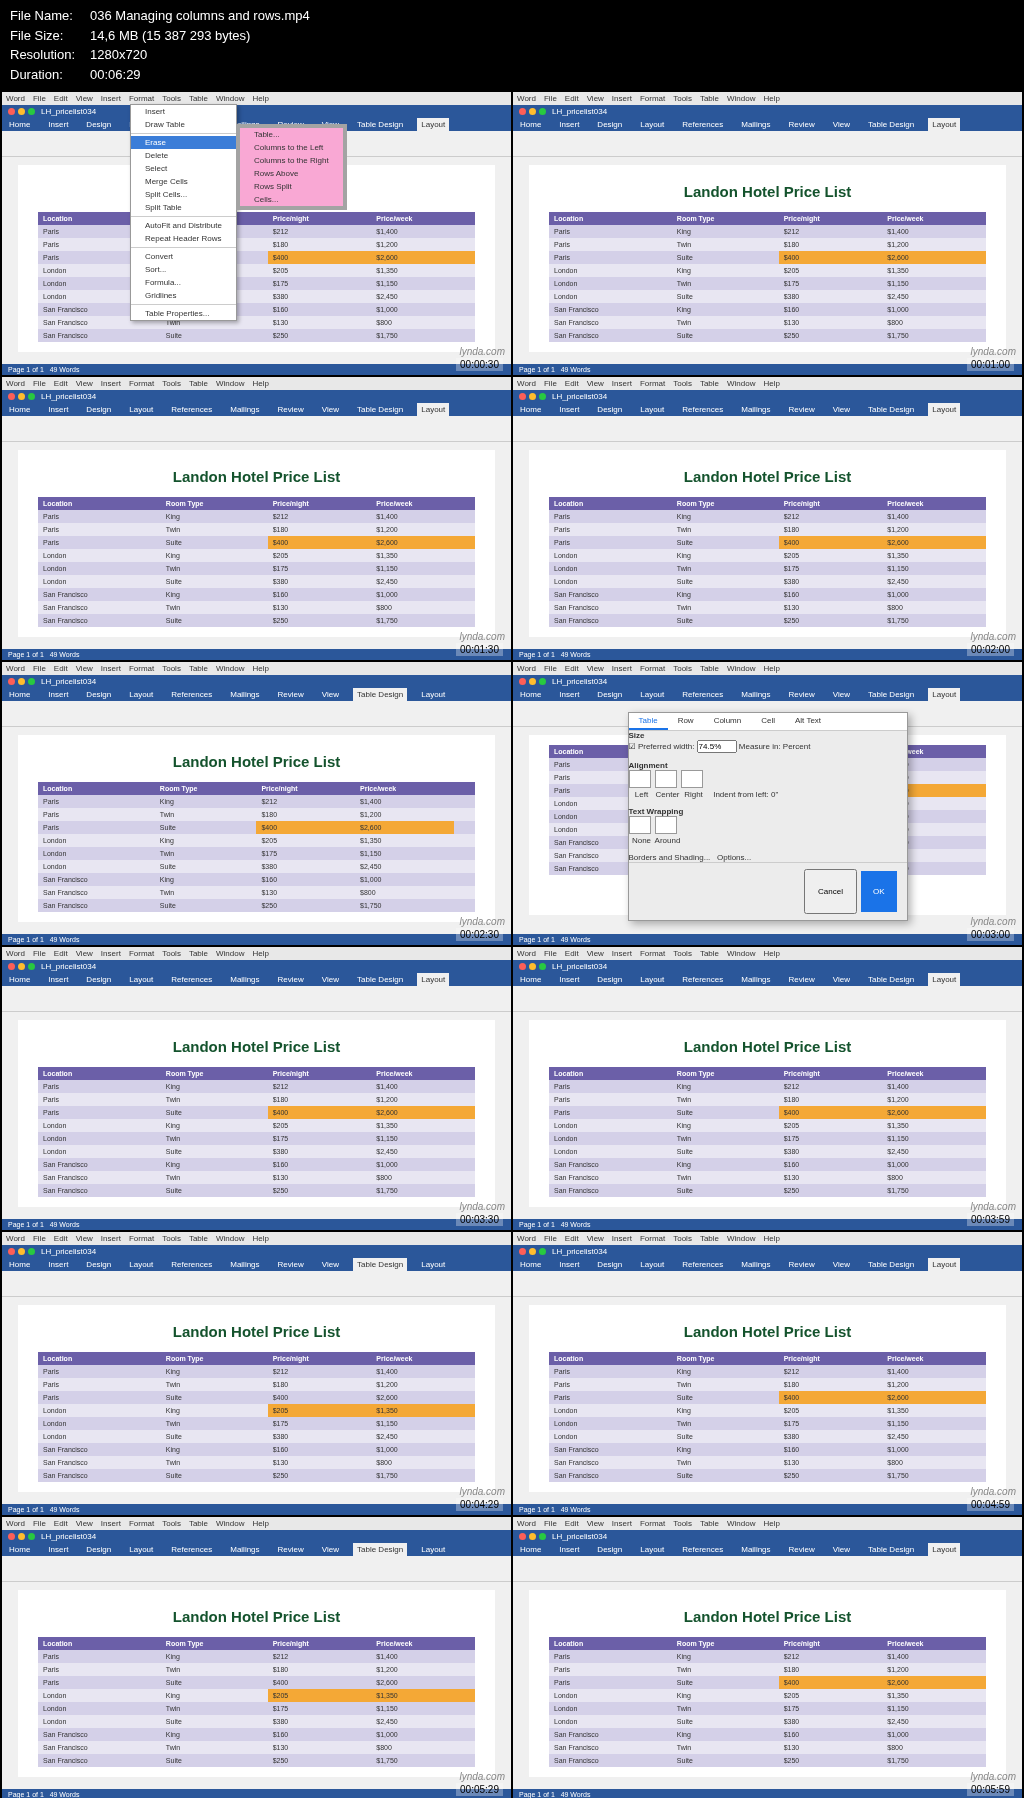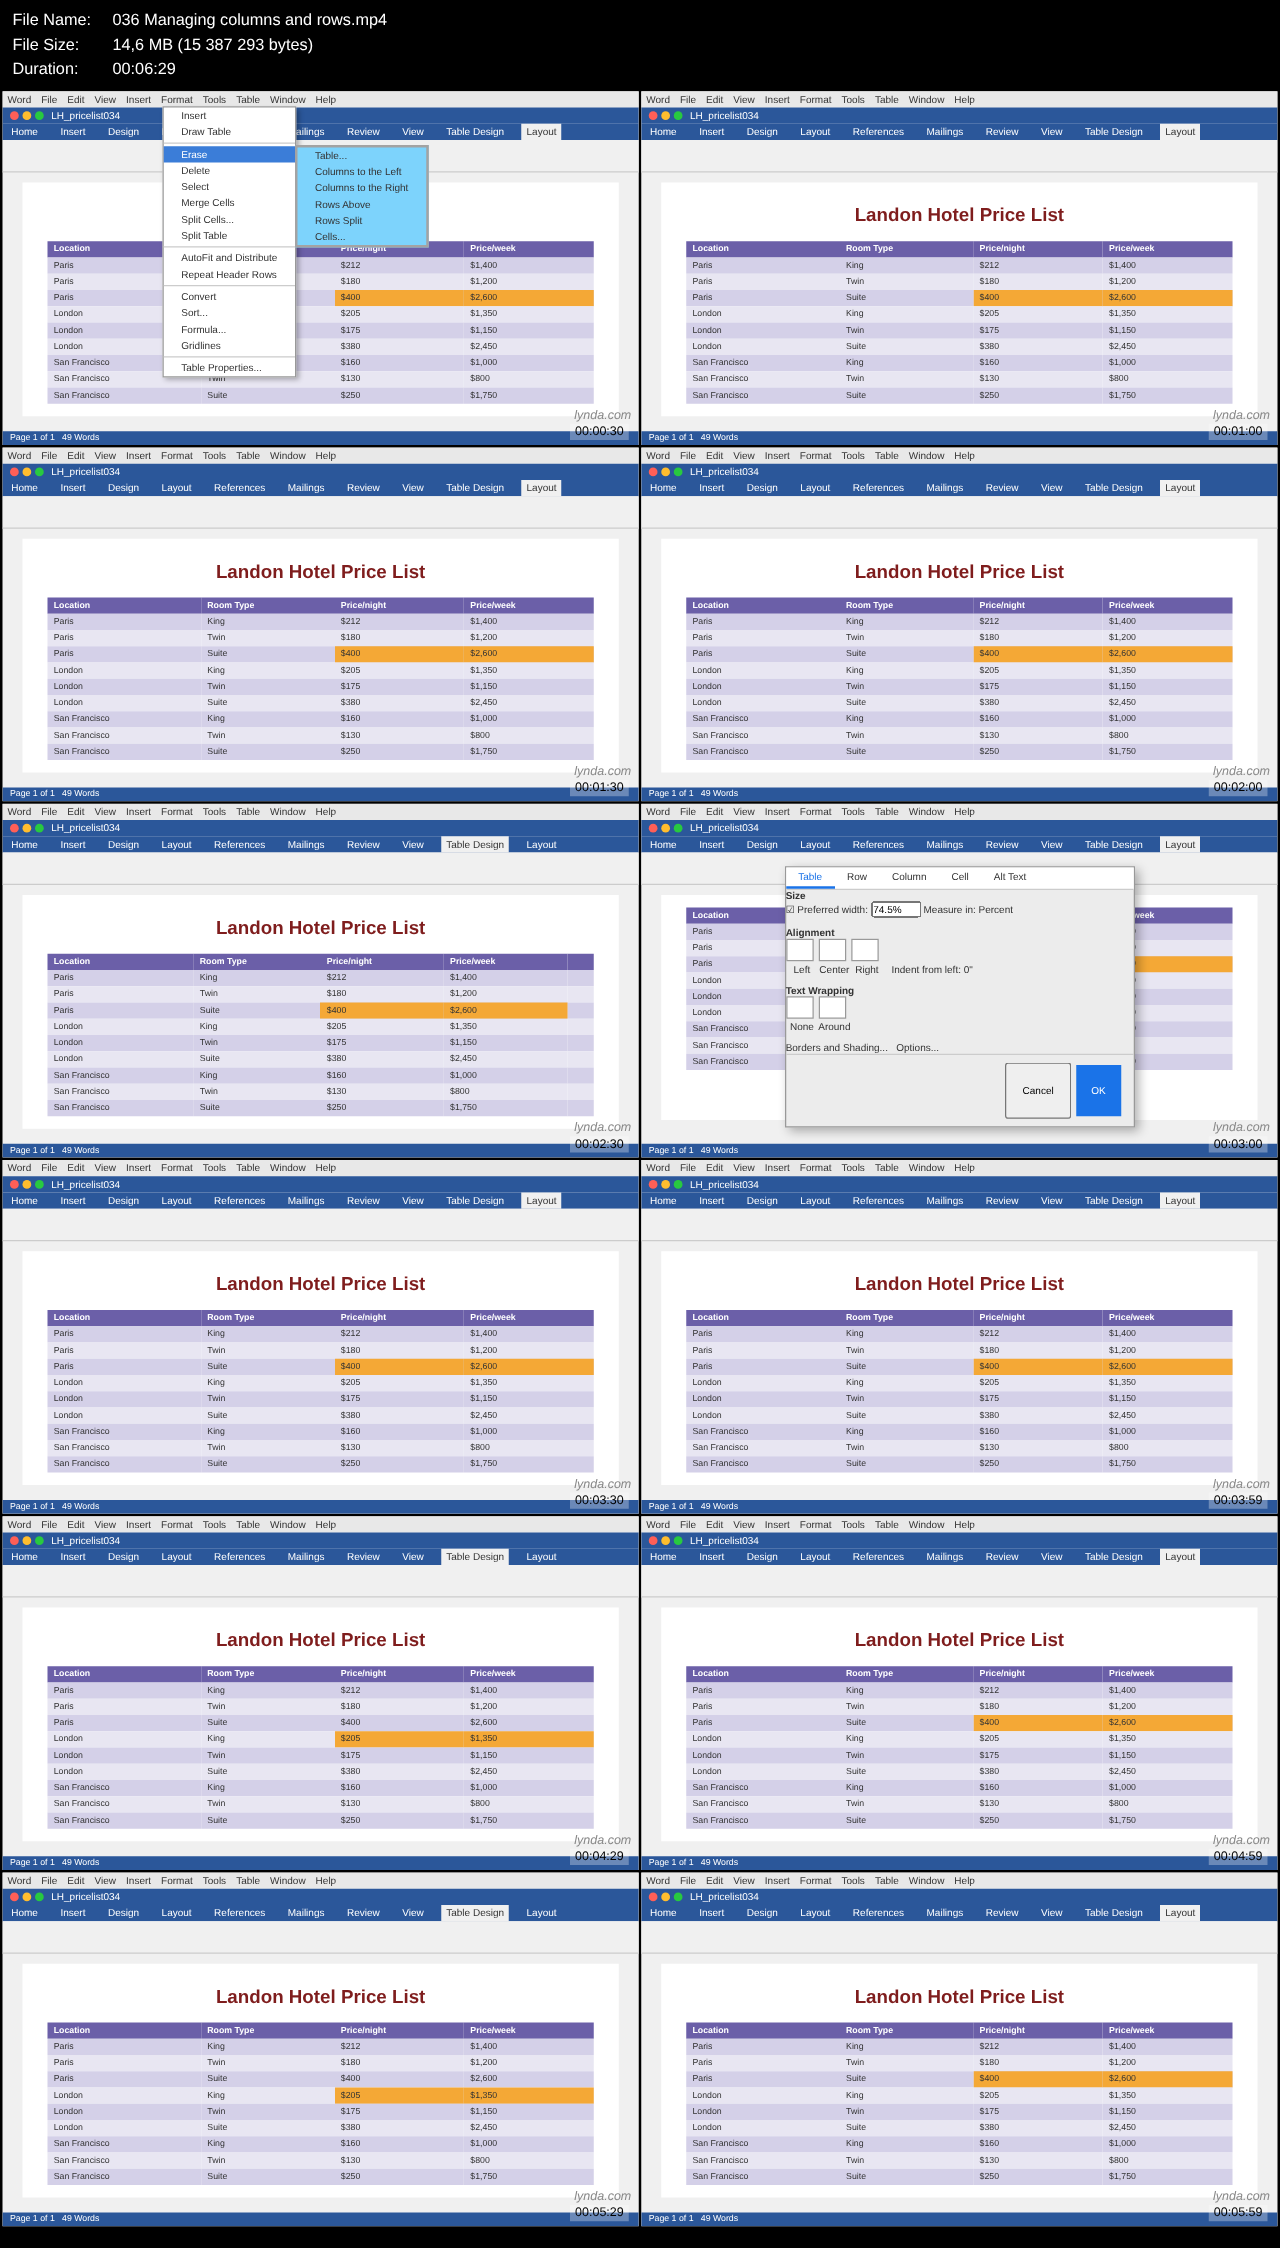--- a/index.html
+++ b/index.html
@@ -13,35 +13,35 @@
 .menubar{background:#e8e8e8;font-size:8px;padding:2px 4px;color:#333;display:flex;gap:8px}
 .titlebar{background:#2b579a;color:#fff;font-size:8px;padding:2px 6px;display:flex;align-items:center}
 .traffic{display:flex;gap:3px;margin-right:6px}
 .dot{width:7px;height:7px;border-radius:50%}
 .dot.r{background:#ff5f57}.dot.y{background:#ffbd2e}.dot.g{background:#28c940}
 .ribbon-tabs{background:#2b579a;color:#fff;font-size:8px;padding:0 3px;display:flex;gap:10px}
 .ribbon-tabs span{padding:2px 4px}
 .ribbon-tabs .active{background:#f0f0f0;color:#333}
 .ribbon{background:#f0f0f0;height:26px;border-bottom:1px solid #ccc}
 .doc{background:#fff;margin:8px 16px;padding:10px 20px;min-height:180px}
-.doc-title{color:#7f1d1d;font-size:15px;font-weight:bold;text-align:center;margin:8px 0 12px}
+.doc-title{color:#14532d;font-size:15px;font-weight:bold;text-align:center;margin:8px 0 12px}
 .tbl{width:100%;border-collapse:collapse;font-size:7px}
 .tbl th{background:#6b5fa8;color:#fff;padding:3px 5px;text-align:left;font-weight:bold}
 .tbl td{padding:3px 5px;color:#333}
 .tbl tr.r0{background:#d4d0e8}
 .tbl tr.r1{background:#e8e6f2}
 .tbl tr.hl td:nth-child(3),.tbl tr.hl td:nth-child(4){background:#f4a836}
 .status{background:#2b579a;color:#fff;font-size:7px;padding:2px 6px;position:absolute;bottom:0;left:0;right:0}
 .ts{position:absolute;right:8px;bottom:4px;font-size:10px;color:#000;background:rgba(255,255,255,.3);padding:1px 4px;z-index:5}
 .wm{position:absolute;right:6px;bottom:18px;color:#888;font-size:10px;font-style:italic;z-index:5}
 .dropdown{position:absolute;left:128px;top:12px;background:#fff;border:1px solid #999;font-size:8px;z-index:10;box-shadow:2px 2px 4px rgba(0,0,0,.3)}
 .dropdown .mi{padding:2px 14px;color:#333;white-space:nowrap}
 .dropdown .mi.sel{background:#3b7dd8;color:#fff}
 .dropdown .sep{border-top:1px solid #ccc;margin:2px 0}
-.submenu{position:absolute;left:100%;top:30px;background:#7dd3fc;border:2px solid #a3a3a3;font-size:8px}
+.submenu{position:absolute;left:100%;top:19px;background:#f9a8d4;border:4px solid #a3a3a3;font-size:8px}
 .dialog{position:absolute;left:50%;top:50px;transform:translateX(-50%);width:280px;background:#ececec;border:1px solid #999;font-size:8px;z-index:10;box-shadow:3px 3px 8px rgba(0,0,0,.3)}
 .dialog .dtabs{display:flex;background:#fff;border-bottom:1px solid #ccc}
 .dialog .dtabs span{padding:3px 10px;color:#333}
 .dialog .dtabs .act{color:#1a73e8;border-bottom:2px solid #1a73e8}
 .dialog .dbody{padding:0;color:#333}
 .dialog .dfooter{padding:6px 10px;text-align:right;border-top:1px solid #ccc}
 .dialog button{font-size:8px;padding:16px 12px;margin-left:4px}
 .dialog .sect{margin-bottom:8px}
 .dialog .albox{display:inline-block;width:22px;height:18px;border:1px solid #999;margin-right:4px;background:#fff}
 </style>
@@ -49,20 +49,24 @@
 <body>
 
 <div class="header">
   <div class="row">
       <span class="lbl">File Name:</span>
       <span>036 Managing columns and rows.mp4</span>
     </div>
   <div class="row">
       <span class="lbl">File Size:</span>
       <span>14,6 MB (15 387 293 bytes)</span>
+    </div>
+  <div class="row">
+      <span class="lbl">Resolution:</span>
+      <span>1280x720</span>
     </div>
   <div class="row">
       <span class="lbl">Duration:</span>
       <span>00:06:29</span>
     </div>
 </div>
 
 <div class="grid">
 
 <div class="thumb">

